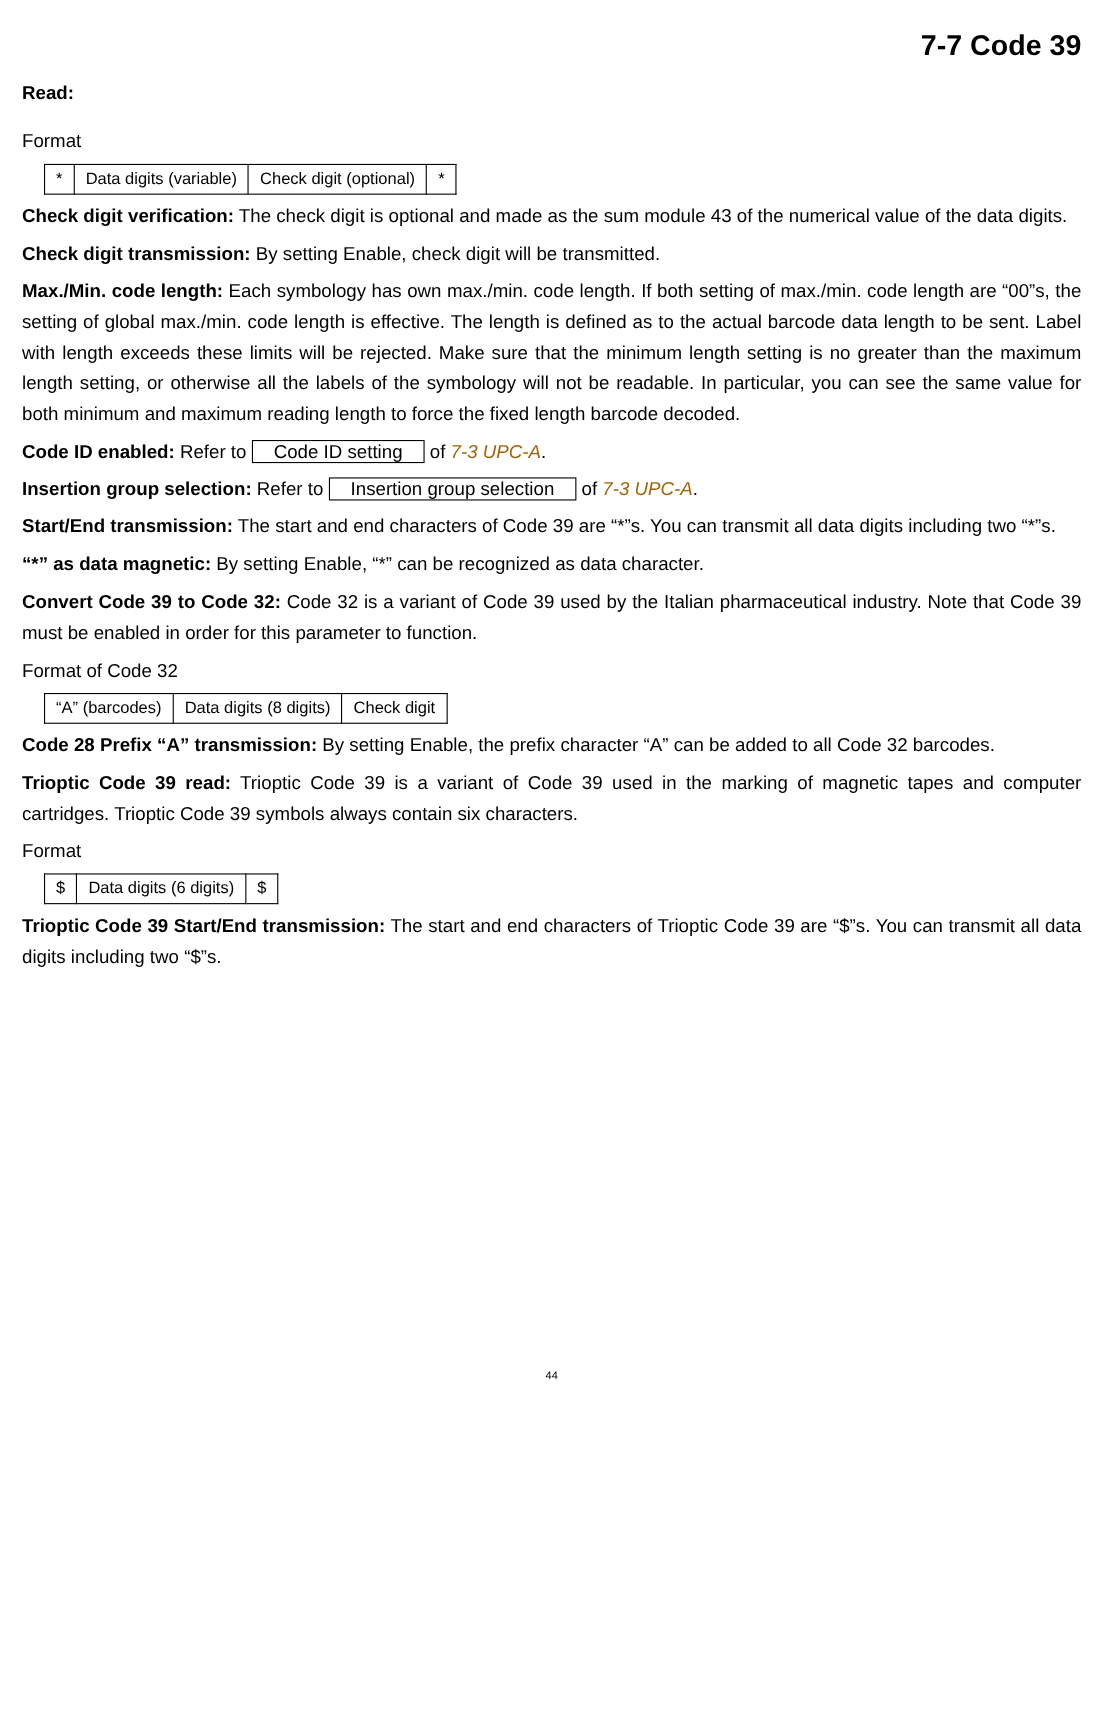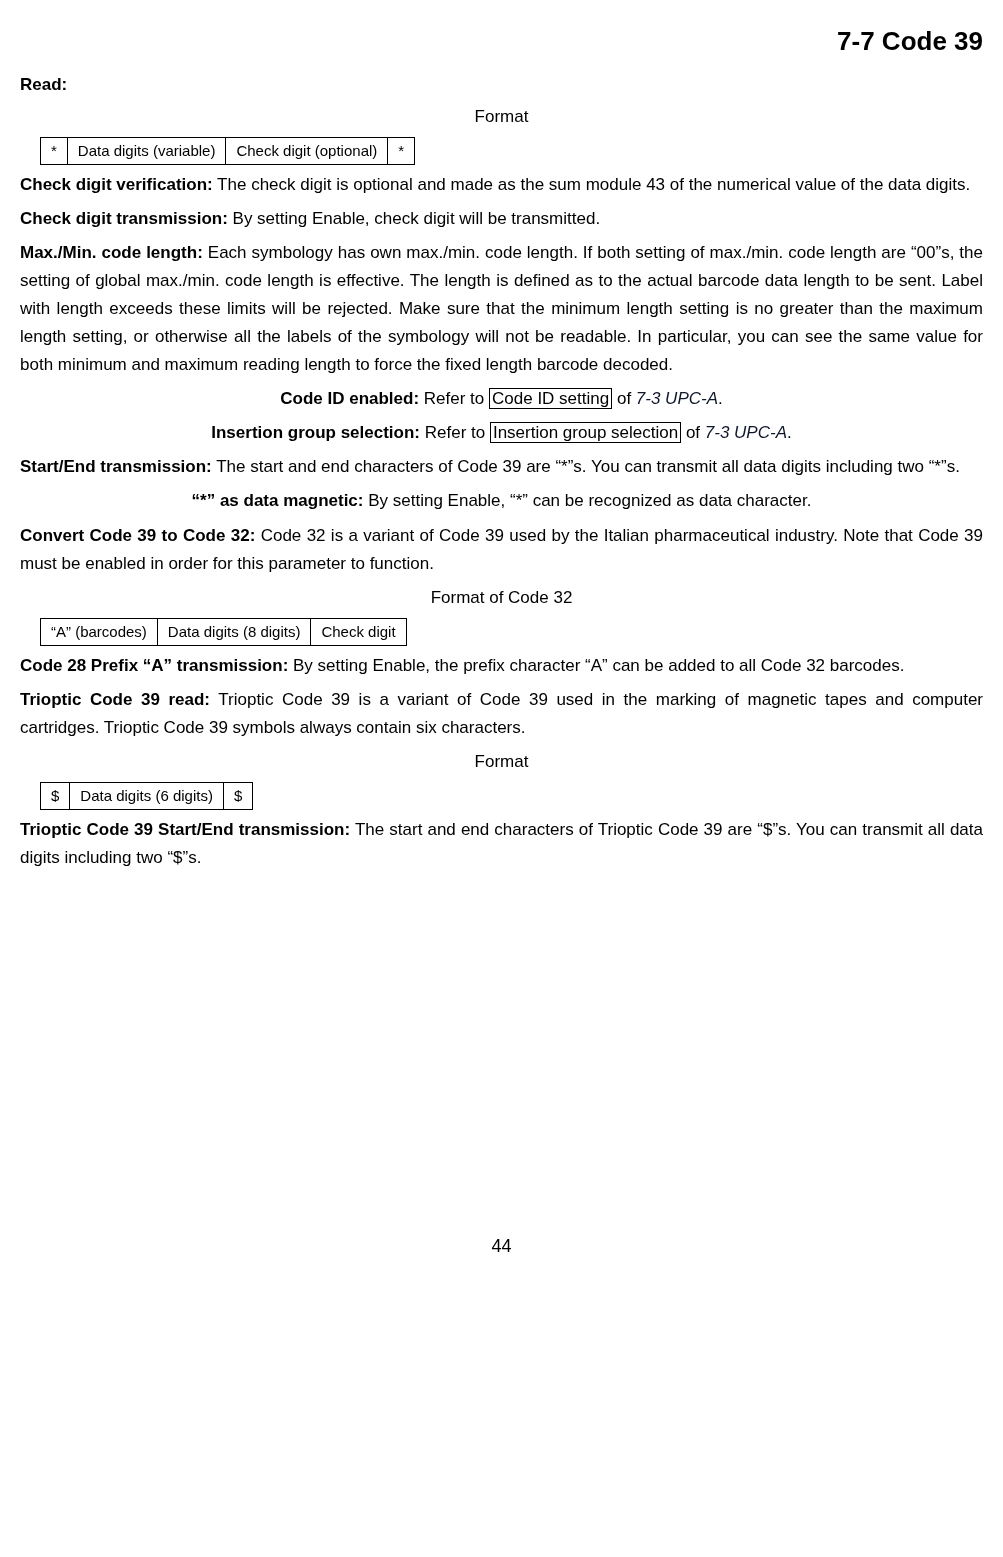--- a/index.html
+++ b/index.html
@@ -14,55 +14,55 @@
       text-align: justify;
     }
     h2 {
       font-size: 26px;
       font-weight: bold;
       margin: 0 0 8px 0;
       text-align: right;
     }
     .section-head {
       font-weight: bold;
-      margin: 6px 0 4px 0;
+      margin: 6px 0 16px 0;
       text-align: left;
     }
     p {
       margin: 0 0 6px 0;
     }
     .bold {
       font-weight: bold;
     }
     .ref-link {
-      color: #0f172a;
+      color: #a16207;
       font-style: italic;
     }
     .boxed {
       border: 1px solid #000;
-      padding: 0 2px;
+      padding: 0 19px;
     }
     table.fmt {
       border-collapse: collapse;
       margin: 2px 0 6px 20px;
       font-size: 15px;
       line-height: 1.2;
     }
     table.fmt td {
       border: 1px solid #000;
       padding: 4px 10px;
       text-align: center;
       white-space: nowrap;
     }
     .page-num {
       text-align: center;
-      font-size: 18px;
+      font-size: 10px;
       margin-top: 360px;
     }
-    .no-justify { text-align: center; }
+    .no-justify { text-align: left; }
   </style>
 </head>
 <body>
 
 <h2>7-7 Code 39</h2>
 
 <p class="section-head">Read:</p>
 
 <p class="no-justify">Format</p>
 

